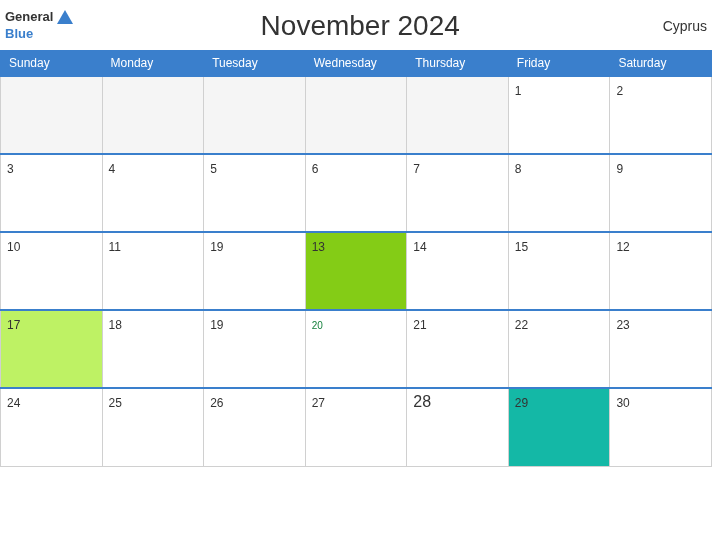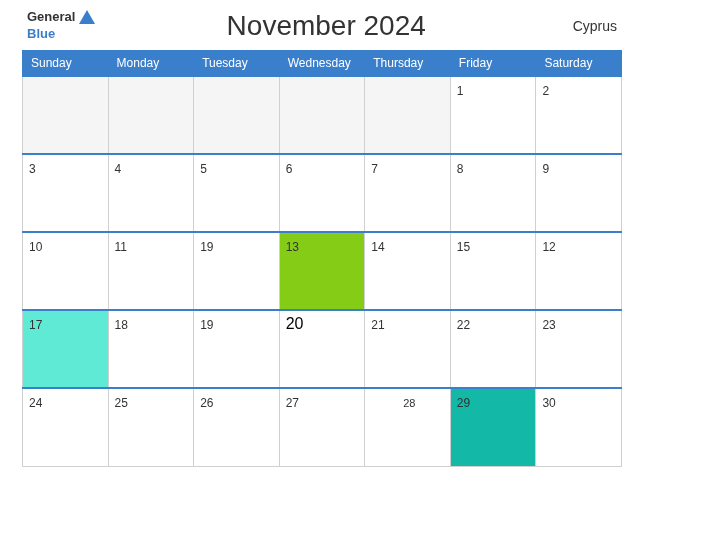--- a/index.html
+++ b/index.html
@@ -5,24 +5,24 @@
     * { margin: 0; padding: 0; box-sizing: border-box; }
     body {
       width: 712px;
       height: 550px;
       background: #fff;
       font-family: Arial, sans-serif;
       overflow: hidden;
     }
 
     .calendar-container {
-      width: 644px;
+      width: 712px;
       height: 550px;
       background: #fff;
-      padding: 10px 22px;
+      padding: 10px 0;
     }
 
     
     .header {
       display: flex;
       align-items: center;
       justify-content: space-between;
       margin-bottom: 8px;
       padding: 0 5px;
     }
@@ -150,32 +150,32 @@
         <tr class="week-row">
           <td style="border-width: 2px 1px 1px; border-style: solid; border-color: rgb(58, 127, 204) rgb(208, 208, 208) rgb(208, 208, 208); vertical-align: top; padding: 4px 6px; height: 78px; width: 14.2857%; background: rgb(255, 255, 255); margin-left: 24px;"><span style="font-size: 12px; color: rgb(51, 51, 51);">10</span></td>
           <td style="border-width: 2px 1px 1px; border-style: solid; border-color: rgb(58, 127, 204) rgb(208, 208, 208) rgb(208, 208, 208); vertical-align: top; padding: 4px 6px; height: 78px; width: 14.2857%; background: rgb(255, 255, 255);"><span style="font-size: 12px; color: rgb(51, 51, 51);">11</span></td>
           <td style="border-width: 2px 1px 1px; border-style: solid; border-color: rgb(58, 127, 204) rgb(208, 208, 208) rgb(208, 208, 208); vertical-align: top; padding: 4px 6px; height: 78px; width: 14.2857%; background: rgb(255, 255, 255);"><span style="font-size: 12px; color: rgb(51, 51, 51);">19</span></td>
           <td style="border-width: 2px 1px 1px; border-style: solid; border-color: rgb(58, 127, 204) rgb(208, 208, 208) rgb(208, 208, 208); vertical-align: top; padding: 4px 6px; height: 78px; width: 14.2857%; background: #84cc16;"><span style="font-size: 12px; color: rgb(51, 51, 51);">13</span></td>
           <td style="border-width: 2px 1px 1px; border-style: solid; border-color: rgb(58, 127, 204) rgb(208, 208, 208) rgb(208, 208, 208); vertical-align: top; padding: 4px 6px; height: 78px; width: 14.2857%; background: rgb(255, 255, 255);"><span style="font-size: 12px; color: rgb(51, 51, 51);">14</span></td>
           <td style="border-width: 2px 1px 1px; border-style: solid; border-color: rgb(58, 127, 204) rgb(208, 208, 208) rgb(208, 208, 208); vertical-align: top; padding: 4px 6px; height: 78px; width: 14.2857%; background: rgb(255, 255, 255);"><span style="font-size: 12px; color: rgb(51, 51, 51);">15</span></td>
           <td style="border-width: 2px 1px 1px; border-style: solid; border-color: rgb(58, 127, 204) rgb(208, 208, 208) rgb(208, 208, 208); vertical-align: top; padding: 4px 6px; height: 78px; width: 14.2857%; background: rgb(255, 255, 255);"><span style="font-size: 12px; color: rgb(51, 51, 51);">12</span></td>
         </tr>
         <tr class="week-row">
-          <td style="border-width: 2px 1px 1px; border-style: solid; border-color: rgb(58, 127, 204) rgb(208, 208, 208) rgb(208, 208, 208); vertical-align: top; padding: 4px 6px; height: 78px; width: 14.2857%; background: #5eead4; margin-top: 32px;"><span style="font-size: 12px; color: rgb(51, 51, 51);">17</span></td>
+          <td style="border-width: 2px 1px 1px; border-style: solid; border-color: rgb(58, 127, 204) rgb(208, 208, 208) rgb(208, 208, 208); vertical-align: top; padding: 4px 6px; height: 78px; width: 14.2857%; background: #bef264; margin-top: 32px;"><span style="font-size: 12px; color: rgb(51, 51, 51);">17</span></td>
           <td style="border-width: 2px 1px 1px; border-style: solid; border-color: rgb(58, 127, 204) rgb(208, 208, 208) rgb(208, 208, 208); vertical-align: top; padding: 4px 6px; height: 78px; width: 14.2857%; background: rgb(255, 255, 255);"><span style="font-size: 12px; color: rgb(51, 51, 51);">18</span></td>
           <td style="border-width: 2px 1px 1px; border-style: solid; border-color: rgb(58, 127, 204) rgb(208, 208, 208) rgb(208, 208, 208); vertical-align: top; padding: 4px 6px; height: 78px; width: 14.2857%; background: rgb(255, 255, 255);"><span style="font-size: 12px; color: rgb(51, 51, 51);">19</span></td>
-          <td style="border-width: 2px 1px 1px; border-style: solid; border-color: rgb(58, 127, 204) rgb(208, 208, 208) rgb(208, 208, 208); vertical-align: top; padding: 4px 6px; height: 78px; width: 14.2857%; background: rgb(255, 255, 255);"><span style="font-size: 16px; color: #000000;">20</span></td>
+          <td style="border-width: 2px 1px 1px; border-style: solid; border-color: rgb(58, 127, 204) rgb(208, 208, 208) rgb(208, 208, 208); vertical-align: top; padding: 4px 6px; height: 78px; width: 14.2857%; background: rgb(255, 255, 255);"><span style="font-size: 10px; color: #15803d;">20</span></td>
           <td style="border-width: 2px 1px 1px; border-style: solid; border-color: rgb(58, 127, 204) rgb(208, 208, 208) rgb(208, 208, 208); vertical-align: top; padding: 4px 6px; height: 78px; width: 14.2857%; background: rgb(255, 255, 255);"><span style="font-size: 12px; color: rgb(51, 51, 51);">21</span></td>
           <td style="border-width: 2px 1px 1px; border-style: solid; border-color: rgb(58, 127, 204) rgb(208, 208, 208) rgb(208, 208, 208); vertical-align: top; padding: 4px 6px; height: 78px; width: 14.2857%; background: rgb(255, 255, 255);"><span style="font-size: 12px; color: rgb(51, 51, 51);">22</span></td>
           <td style="border-width: 2px 1px 1px; border-style: solid; border-color: rgb(58, 127, 204) rgb(208, 208, 208) rgb(208, 208, 208); vertical-align: top; padding: 4px 6px; height: 78px; width: 14.2857%; background: rgb(255, 255, 255);"><span style="font-size: 12px; color: rgb(51, 51, 51);">23</span></td>
         </tr>
         <tr class="week-row">
           <td style="border-width: 2px 1px 1px; border-style: solid; border-color: rgb(58, 127, 204) rgb(208, 208, 208) rgb(208, 208, 208); vertical-align: top; padding: 4px 6px; height: 78px; width: 14.2857%; background: rgb(255, 255, 255);"><span style="font-size: 12px; color: rgb(51, 51, 51);">24</span></td>
           <td style="border-width: 2px 1px 1px; border-style: solid; border-color: rgb(58, 127, 204) rgb(208, 208, 208) rgb(208, 208, 208); vertical-align: top; padding: 4px 6px; height: 78px; width: 14.2857%; background: rgb(255, 255, 255);"><span style="font-size: 12px; color: rgb(51, 51, 51);">25</span></td>
           <td style="border-width: 2px 1px 1px; border-style: solid; border-color: rgb(58, 127, 204) rgb(208, 208, 208) rgb(208, 208, 208); vertical-align: top; padding: 4px 6px; height: 78px; width: 14.2857%; background: rgb(255, 255, 255);"><span style="font-size: 12px; color: rgb(51, 51, 51);">26</span></td>
           <td style="border-width: 2px 1px 1px; border-style: solid; border-color: rgb(58, 127, 204) rgb(208, 208, 208) rgb(208, 208, 208); vertical-align: top; padding: 4px 6px; height: 78px; width: 14.2857%; background: rgb(255, 255, 255);"><span style="font-size: 12px; color: rgb(51, 51, 51);">27</span></td>
-          <td style="border-width: 2px 1px 1px; border-style: solid; border-color: rgb(58, 127, 204) rgb(208, 208, 208) rgb(208, 208, 208); vertical-align: top; padding: 4px 6px; height: 78px; width: 14.2857%; background: rgb(255, 255, 255);"><span style="font-size: 11px; color: rgb(51, 51, 51); margin-left: 32px;">28</span></td>
+          <td style="border-width: 2px 1px 1px; border-style: solid; border-color: rgb(58, 127, 204) rgb(208, 208, 208) rgb(208, 208, 208); vertical-align: top; padding: 4px 6px; height: 78px; width: 14.2857%; background: rgb(255, 255, 255);"><span style="font-size: 16px; color: rgb(51, 51, 51);">28</span></td>
           <td style="border-width: 2px 1px 1px; border-style: solid; border-color: rgb(58, 127, 204) rgb(208, 208, 208) rgb(208, 208, 208); vertical-align: top; padding: 4px 6px; height: 78px; width: 14.2857%; background: #14b8a6;"><span style="font-size: 12px; color: rgb(51, 51, 51);">29</span></td>
           <td style="border-width: 2px 1px 1px; border-style: solid; border-color: rgb(58, 127, 204) rgb(208, 208, 208) rgb(208, 208, 208); vertical-align: top; padding: 4px 6px; height: 78px; width: 14.2857%; background: rgb(255, 255, 255);"><span style="font-size: 12px; color: rgb(51, 51, 51);">30</span></td>
         </tr>
       </tbody>
   </table>
 </div>
 
 </body></html>

